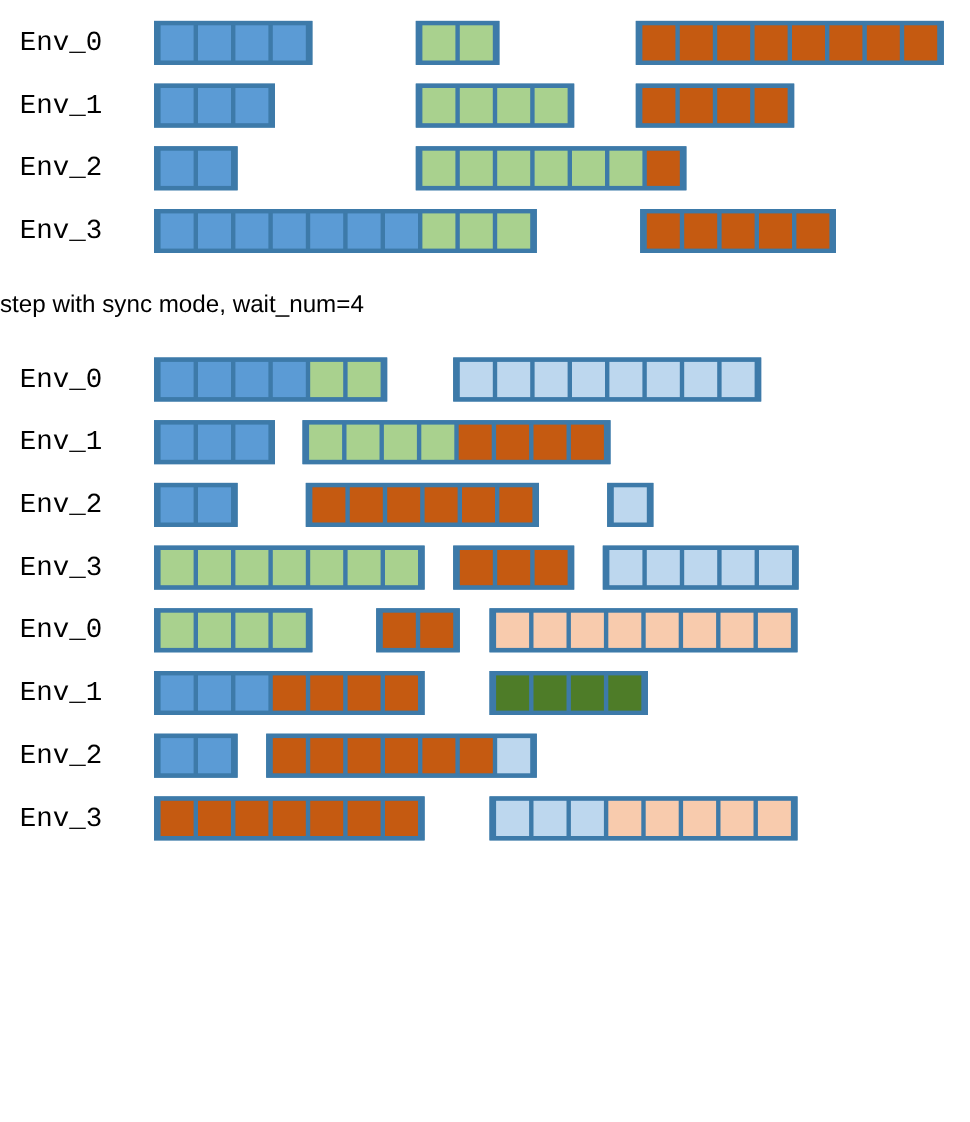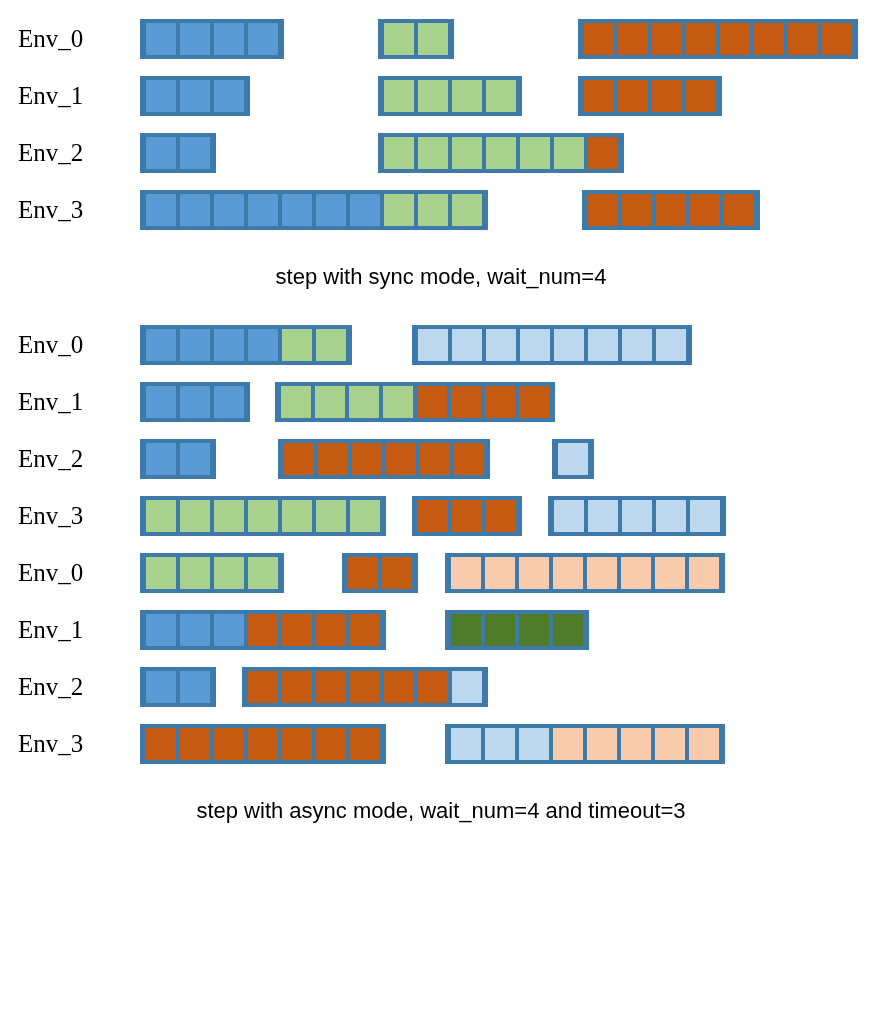--- a/index.html
+++ b/index.html
@@ -24,21 +24,21 @@
   }
   .row-label {
     position: absolute;
     left: 18px;
     top: 50%;
     transform: translateY(-50%);
     font-size: 25px;
     color: #000000;
     letter-spacing: 0px;
     white-space: nowrap;
-    font-family: Liberation Serif, serif;
+    font-family: Liberation Mono, monospace;
   }
   .track {
     position: absolute;
     left: 0;
     top: 0;
     height: 100%;
     width: 100%;
   }
   .group {
     position: absolute;
@@ -56,21 +56,21 @@
     margin: 0 2px;
     box-sizing: border-box;
   }
   .cell.blue       { background: #5b9bd5; }
   .cell.green      { background: #a9d18e; }
   .cell.orange     { background: #c55a11; }
   .cell.lightblue  { background: #bdd7ee; }
   .cell.peach      { background: #f8cbad; }
   .cell.darkgreen  { background: #4e7c28; }
   .caption {
-    text-align: center;
+    text-align: left;
     font-size: 22px;
     color: #000000;
     font-family: "Liberation Sans", sans-serif;
     padding-top: 26px;
     padding-bottom: 26px;
     white-space: nowrap;
   }
   .spacer-top { height: 10px; }
 </style>
 </head>
@@ -342,15 +342,14 @@
             <div class="cell lightblue"></div>
             <div class="cell lightblue"></div>
             <div class="cell peach"></div>
             <div class="cell peach"></div>
             <div class="cell peach"></div>
             <div class="cell peach"></div>
             <div class="cell peach"></div>
           </div>
         </div>
       </div>
-      <div class="caption">step with async mode, wait_num=4 and timeout=3</div>
     </div>
   </div>
 
 </body></html>

